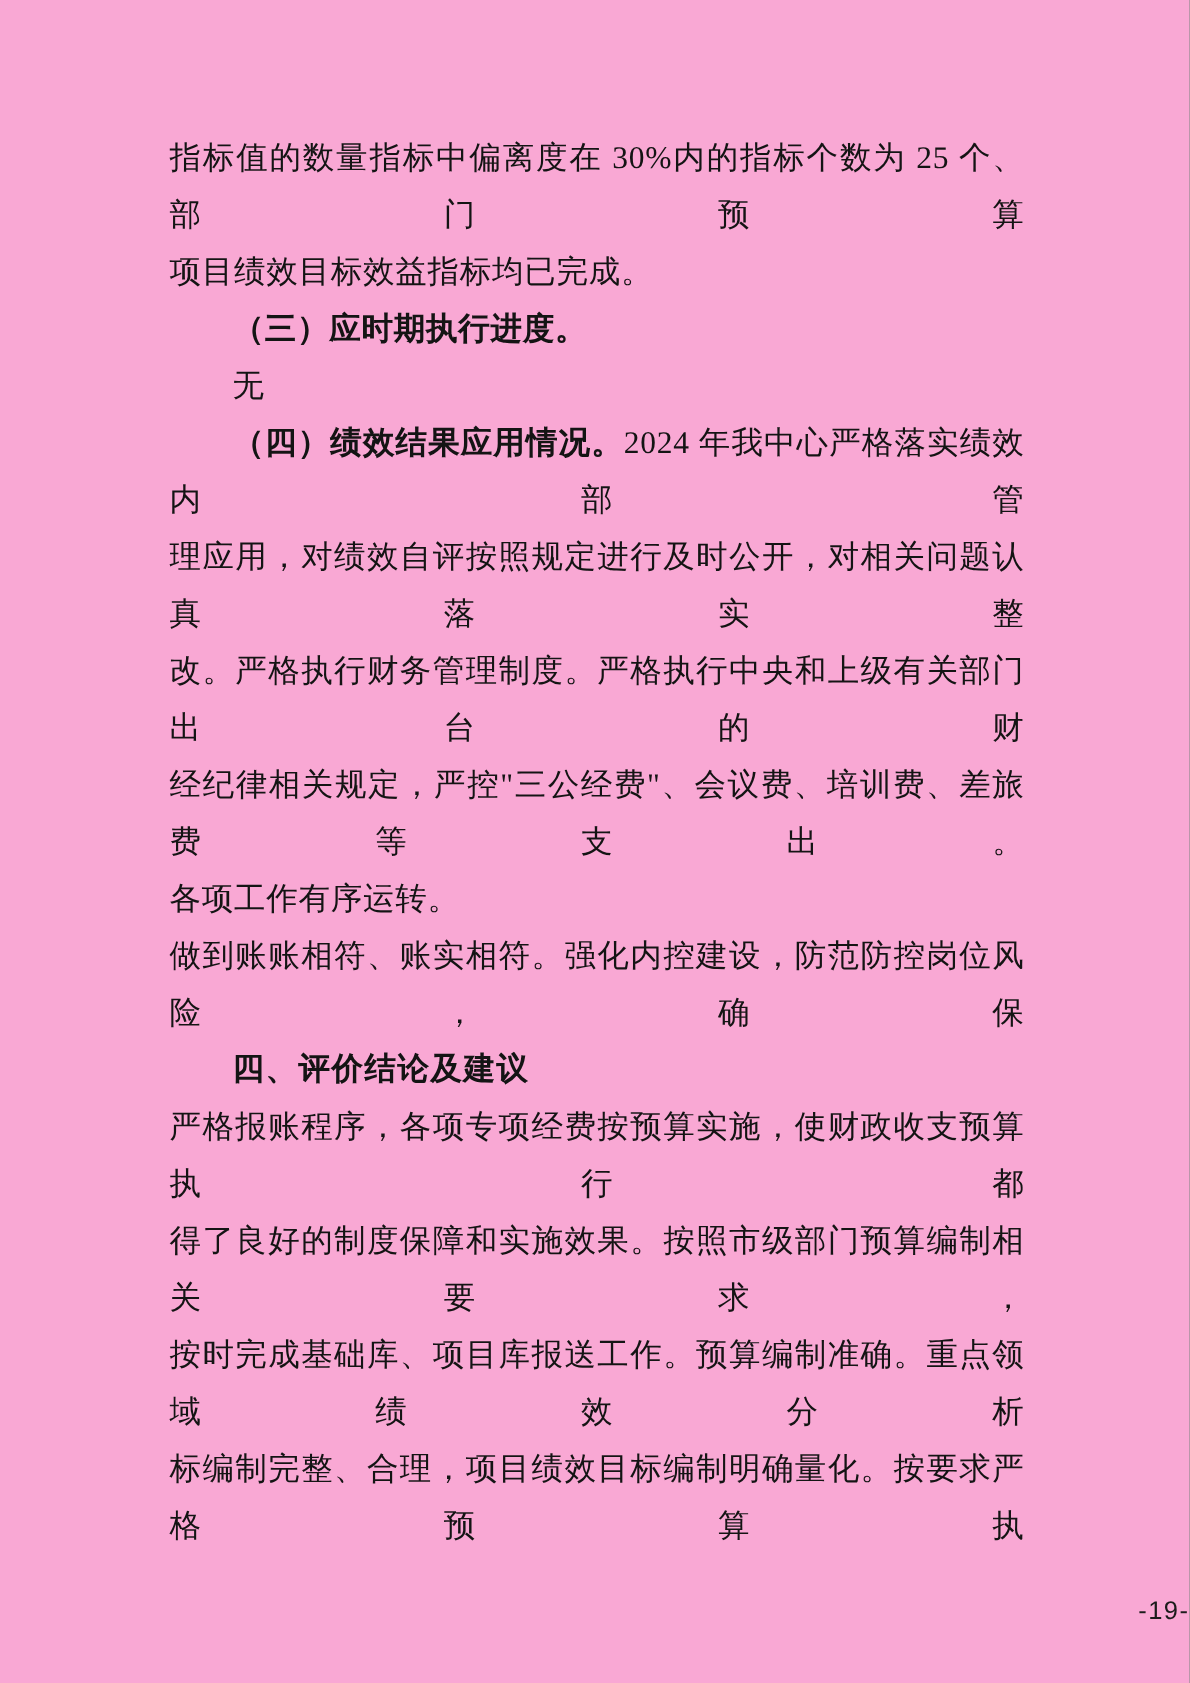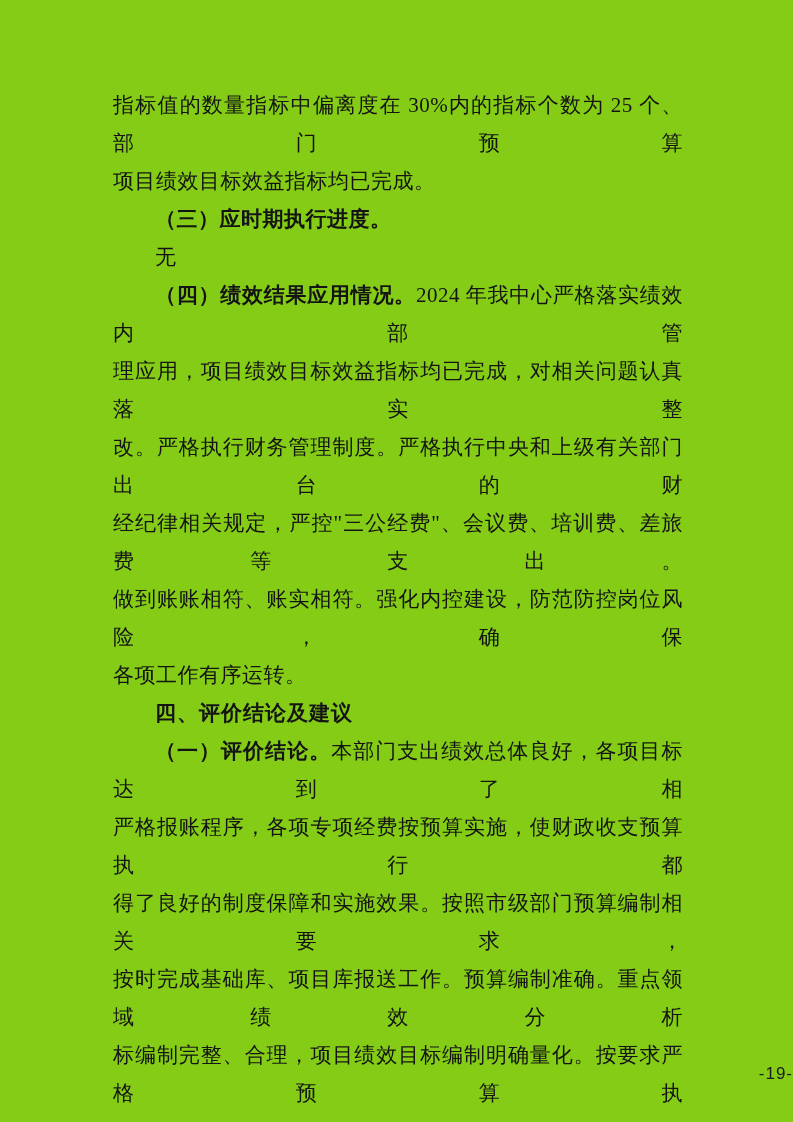--- a/index.html
+++ b/index.html
@@ -4,21 +4,21 @@
 <style>
   html, body {
     margin: 0;
     padding: 0;
     background: #888;
   }
   .page {
     position: relative;
     width: 793px;
     height: 1122px;
-    background: #84cc16;
+    background: #f9a8d4;
     margin: 0 auto;
     overflow: hidden;
   }
   .content {
     position: absolute;
     left: 113px;
     top: 86px;
     width: 570px;
   }
   .line {
@@ -58,26 +58,25 @@
 </head>
 <body>
 
 <div class="page">
   <div class="content">
       <div class="line justify"><span>指标值的数量指标中偏离度在 30%内的指标个数为 25 个、部门预算</span></div>
       <div class="line"><span>项目绩效目标效益指标均已完成。</span></div>
       <div class="line indent"><span class="bold">（三）应时期执行进度。</span></div>
       <div class="line indent"><span>无</span></div>
       <div class="line justify indent"><span class="bold">（四）绩效结果应用情况。</span><span>2024 年我中心严格落实绩效内部管</span></div>
-      <div class="line justify"><span>理应用，项目绩效目标效益指标均已完成，对相关问题认真落实整</span></div>
+      <div class="line justify"><span>理应用，对绩效自评按照规定进行及时公开，对相关问题认真落实整</span></div>
       <div class="line justify"><span>改。严格执行财务管理制度。严格执行中央和上级有关部门出台的财</span></div>
       <div class="line justify"><span>经纪律相关规定，严控"三公经费"、会议费、培训费、差旅费等支出。</span></div>
+      <div class="line"><span>各项工作有序运转。</span></div>
       <div class="line justify"><span>做到账账相符、账实相符。强化内控建设，防范防控岗位风险，确保</span></div>
-      <div class="line"><span>各项工作有序运转。</span></div>
       <div class="line indent heiti"><span>四、评价结论及建议</span></div>
-      <div class="line justify indent"><span class="bold">（一）评价结论。</span><span>本部门支出绩效总体良好，各项目标达到了相</span></div>
       <div class="line justify"><span>严格报账程序，各项专项经费按预算实施，使财政收支预算执行都</span></div>
       <div class="line justify"><span>得了良好的制度保障和实施效果。按照市级部门预算编制相关要求，</span></div>
       <div class="line justify"><span>按时完成基础库、项目库报送工作。预算编制准确。重点领域绩效分析</span></div>
       <div class="line justify"><span>标编制完整、合理，项目绩效目标编制明确量化。按要求严格预算执</span></div>
     </div>
   <div class="page-number">-19-</div>
 </div>
 
 </body></html>

